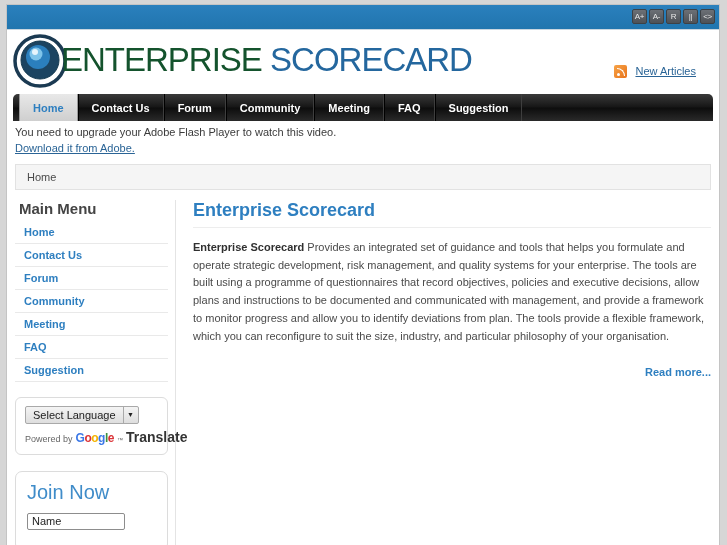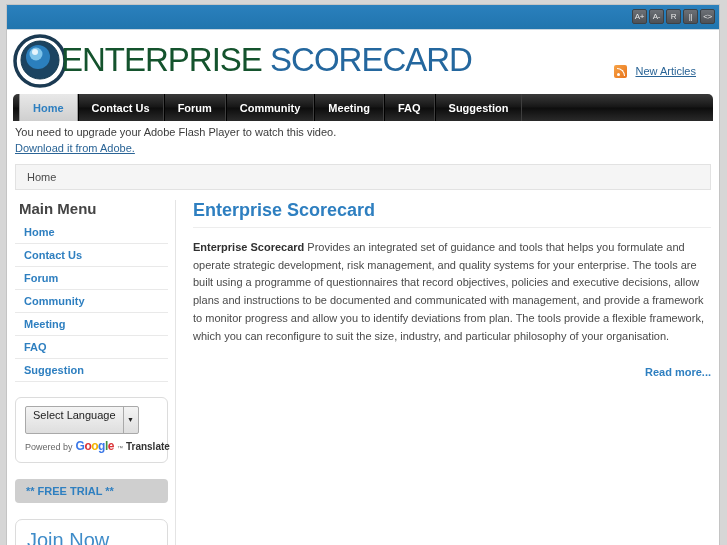--- a/index.html
+++ b/index.html
@@ -228,21 +228,21 @@
     padding: 8px 9px 9px 9px;
     background: #fff;
   }
   .lang-select {
     display: inline-flex;
     align-items: stretch;
     border: 1px solid #a9a9a9;
     border-radius: 2px;
     background: linear-gradient(to bottom,#f4f4f4 0%,#dedede 100%);
     cursor: pointer;
-    height: 28px;
+    height: 18px;
   }
   .lang-select .label {
     padding: 0 7px;
     font-size: 11px;
     color: #222;
     line-height: 16px;
   }
   .lang-select .arrow {
     width: 15px;
     border-left: 1px solid #a9a9a9;
@@ -258,21 +258,21 @@
     color: #666;
     display: flex;
     align-items: baseline;
     gap: 3px;
     white-space: nowrap;
   }
   .g-logo { font-size: 12px; font-weight: bold; letter-spacing: -0.5px; }
   .g-logo .b { color:#3b78e7; } .g-logo .r { color:#db3236; }
   .g-logo .y { color:#f4b400; } .g-logo .g { color:#3d9140; }
   .powered .tm { font-size: 6px; vertical-align: super; color:#666; }
-  .powered .trans { font-weight: bold; color:#333; font-size:10px;text-align:right; }
+  .powered .trans { font-weight: bold; color:#333; font-size:14px;text-align:right; }
 
   
   .free-trial {
     margin-top: 16px;
     background: #cfcfcf;
     border-radius: 4px;
     padding: 6px 11px;
     font-size: 11px;
     font-weight: bold;
     color: #2e7fc0;
@@ -422,21 +422,20 @@
           <span class="arrow">▼</span>
         </div>
         <div class="powered">
           <span>Powered by</span>
           <span class="g-logo"><span class="b">G</span><span class="r">o</span><span class="y">o</span><span class="b">g</span><span class="g">l</span><span class="r">e</span></span>
             <span class="tm">™</span>
           <span class="trans">Translate</span>
         </div>
       </div>
 
-      <div class="free-trial">** FREE TRIAL **</div>
 
       <div class="join-box">
         <div class="join-title">Join Now</div>
         <input class="join-input" type="text" value="Name" style="">
 
       </div>
     </div>
 
     <div class="content">
       <h1 class="article-title">Enterprise Scorecard</h1>

